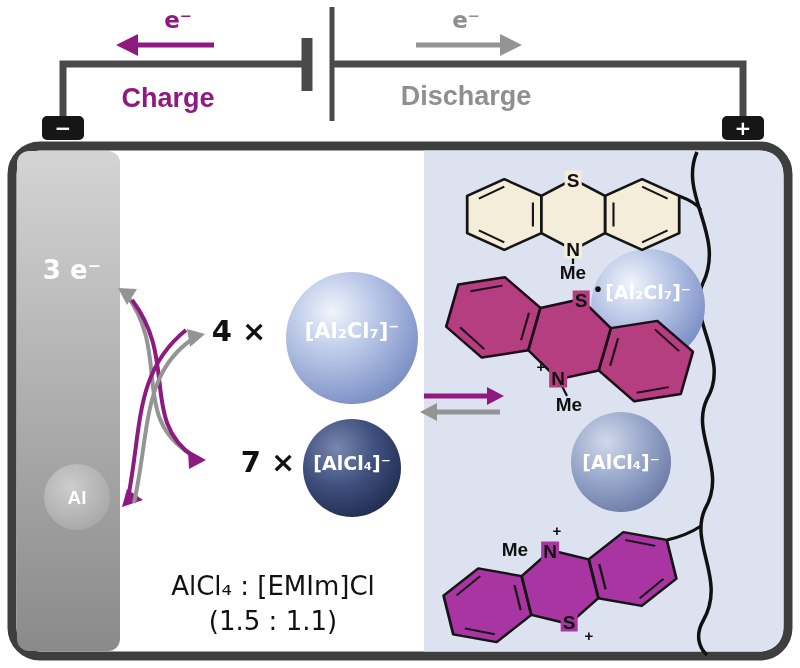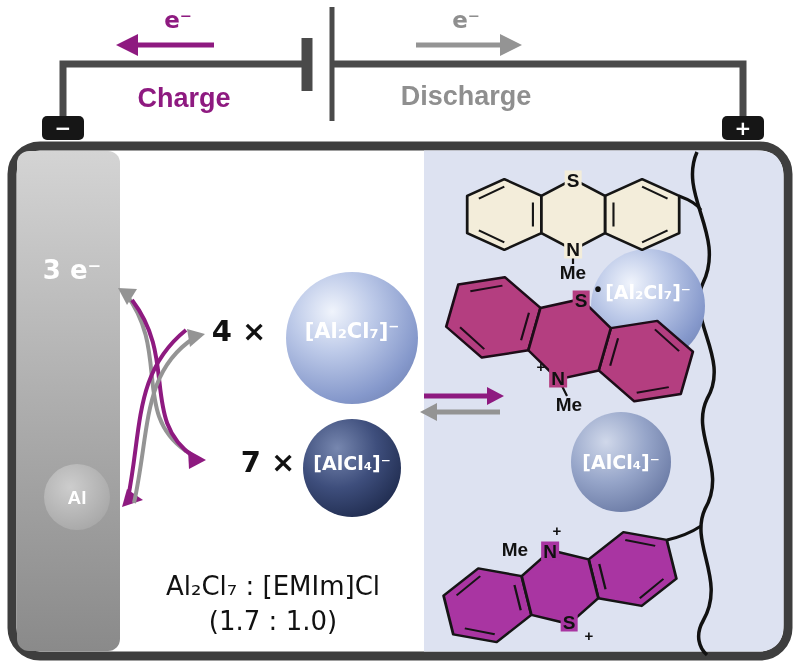--- a/index.html
+++ b/index.html
@@ -128,36 +128,36 @@
       <path d="M90,30 L55,12 L20,30 L20,70 L55,88 L90,70 Z"></path>
       <path d="M150,30 L185,12 L220,30 L220,70 L185,88 L150,70 Z"></path>
       <path d="M90,30 L120,12 L150,30 L150,70 L120,88 L90,70 Z"></path>
       <path fill="none" stroke-width="2" d="M55,20 L31,33 M31,67 L55,80 M82,37 L82,63 M185,20 L209,33 M209,67 L185,80 M158,37 L158,63"></path>
     </g>
 
     <path d="M573,256 L573,264 M562,386 L567,396" stroke="#111111" stroke-width="2.2" fill="none"></path>
   </svg>
 
   <div class="lbl formula bold purple" style="left:178px;top:20px;font-size:23px;">e⁻</div>
-  <div class="lbl bold purple" style="left:168px;top:98px;font-size:27px;margin-left:16px;">Charge</div>
+  <div class="lbl bold purple" style="left:168px;top:98px;font-size:27px;">Charge</div>
   <div class="lbl formula bold gray" style="left:466px;top:20px;font-size:23px;">e⁻</div>
   <div class="lbl bold gray" style="left:466px;top:96px;font-size:27px;">Discharge</div>
 
   <div class="terminal" style="left:42px;top:116px;">−</div>
   <div class="terminal" style="left:722px;top:116px;">+</div>
 
   <div class="lbl formula bold white" style="left:72px;top:270px;font-size:26px;">3 e⁻</div>
   <div class="lbl bold white" style="left:77px;top:497px;font-size:19px;">Al</div>
 
   <div class="lbl formula bold" style="left:239px;top:331px;font-size:29px;">4 ×</div>
   <div class="lbl formula bold white" style="left:352px;top:331px;font-size:21px;">[Al₂Cl₇]⁻</div>
   <div class="lbl formula bold" style="left:268px;top:462px;font-size:29px;">7 ×</div>
   <div class="lbl formula bold white" style="left:352px;top:463px;font-size:19px;">[AlCl₄]⁻</div>
-  <div class="lbl formula" style="left:273px;top:586px;font-size:26px;">Al₂Cl₇ : [EMIm]Cl</div>
-  <div class="lbl formula" style="left:273px;top:621px;font-size:26px;">(1.7 : 1.0)</div>
+  <div class="lbl formula" style="left:273px;top:586px;font-size:26px;">AlCl₄ : [EMIm]Cl</div>
+  <div class="lbl formula" style="left:273px;top:621px;font-size:26px;">(1.5 : 1.1)</div>
 
   <div class="lbl formula bold white" style="left:648px;top:292px;font-size:19px;">[Al₂Cl₇]⁻</div>
   <div class="lbl formula bold white" style="left:621px;top:462px;font-size:19px;">[AlCl₄]⁻</div>
 
   <div class="atom chip-cream" style="left:573px;top:180px;">S</div>
   <div class="atom chip-cream" style="left:573px;top:249px;">N</div>
   <div class="atom" style="left:573px;top:272px;">Me</div>
 
   <div class="atom chip-magenta" style="left:581px;top:300px;">S</div>
   <div class="atom rad-dot" style="left:598px;top:289px;">•</div>

